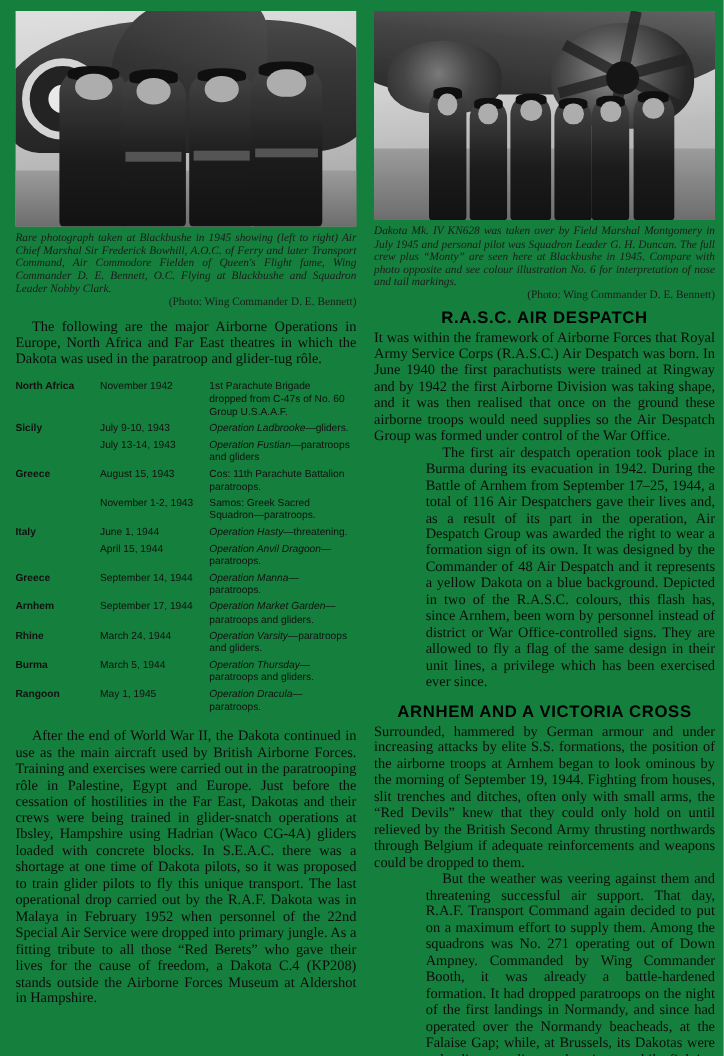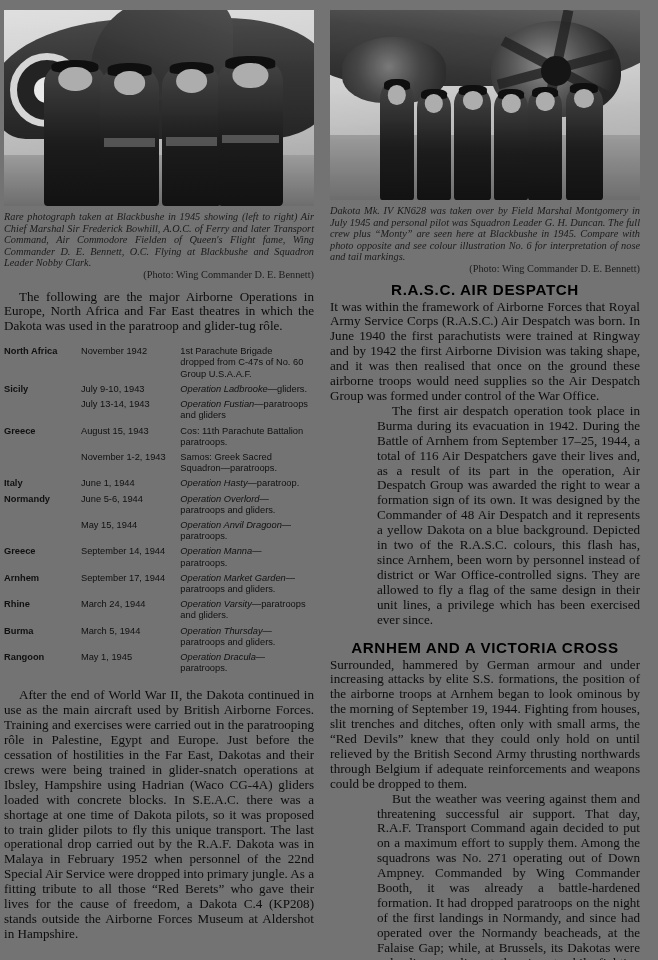--- a/index.html
+++ b/index.html
@@ -14,22 +14,22 @@
     font-family: "Liberation Serif", serif;
     color: #0a0a0a;
     overflow: hidden;
     position: relative;
   }
   .page {
     position: relative;
     width: 658px;
     height: 960px;
     box-sizing: border-box;
-    padding: 10px 8px 0 4px;
-    background: #737373;
+    padding: 10px 8px 0 14px;
+    background: #15803d;
   }
   .columns {
     display: flex;
     gap: 16px;
     align-items: flex-start;
   }
   .col {
     width: 310px;
     flex: 0 0 310px;
   }
@@ -296,30 +296,25 @@
             <td class="detail"><span>Cos: 11th Parachute Battalion paratroops.</span><em></em><span></span></td>
           </tr>
           <tr class="subrow">
             <td class="theatre"></td>
             <td class="date">November 1-2, 1943</td>
             <td class="detail"><span>Samos: Greek Sacred Squadron—paratroops.</span><em></em><span></span></td>
           </tr>
           <tr>
             <td class="theatre">Italy</td>
             <td class="date">June 1, 1944</td>
-            <td class="detail"><span></span><em>Operation Hasty</em><span>—paratroop.</span></td>
-          </tr>
-          <tr>
-            <td class="theatre">Normandy</td>
-            <td class="date">June 5-6, 1944</td>
-            <td class="detail"><span></span><em>Operation Overlord</em><span>— paratroops and gliders.</span></td>
+            <td class="detail"><span></span><em>Operation Hasty</em><span>—threatening.</span></td>
           </tr>
           <tr class="subrow">
             <td class="theatre"></td>
-            <td class="date">May 15, 1944</td>
+            <td class="date">April 15, 1944</td>
             <td class="detail"><span></span><em>Operation Anvil Dragoon</em><span>— paratroops.</span></td>
           </tr>
           <tr>
             <td class="theatre">Greece</td>
             <td class="date">September 14, 1944</td>
             <td class="detail"><span></span><em>Operation Manna</em><span>— paratroops.</span></td>
           </tr>
           <tr>
             <td class="theatre">Arnhem</td>
             <td class="date">September 17, 1944</td>

